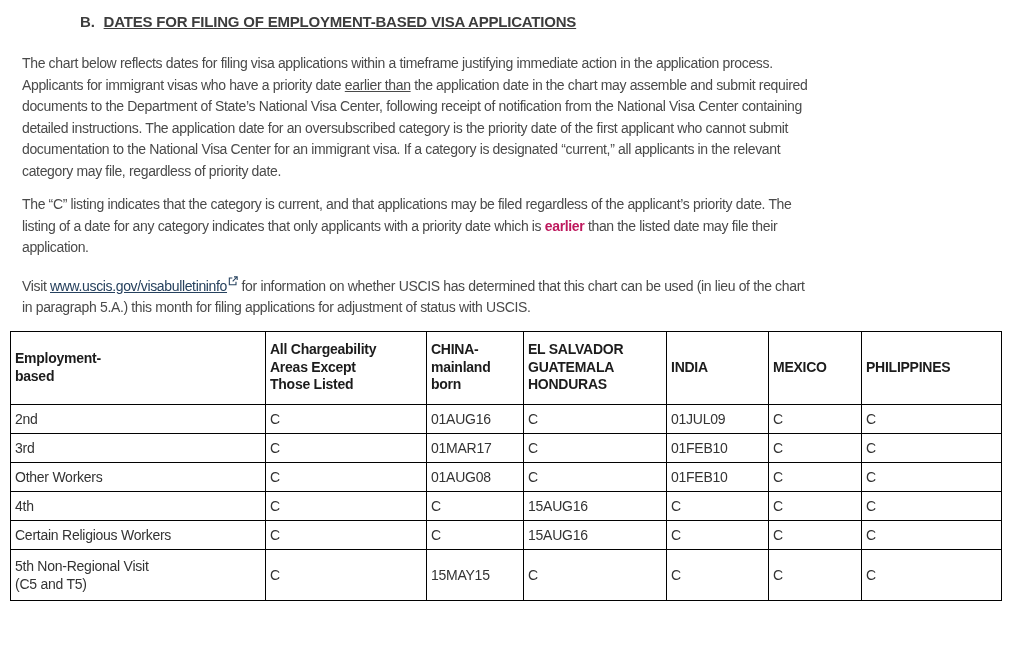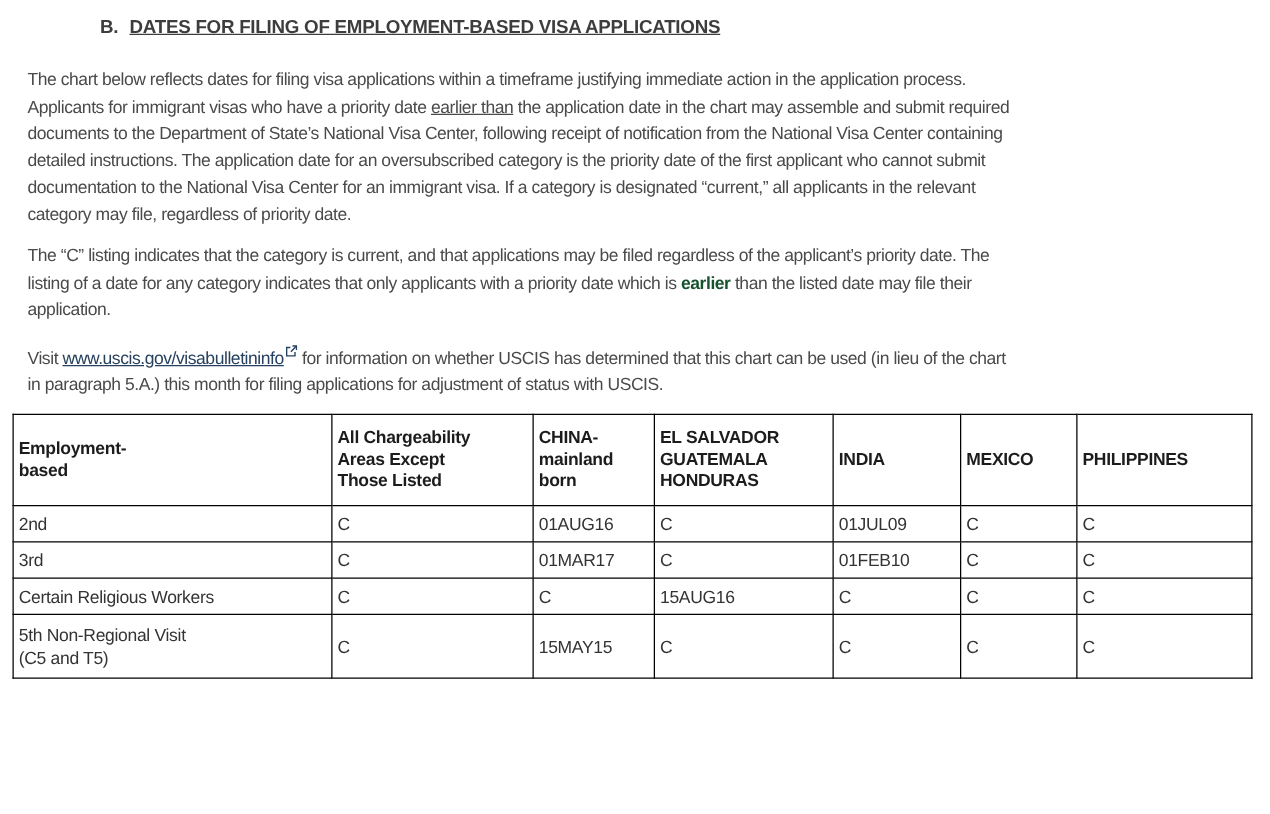--- a/index.html
+++ b/index.html
@@ -28,21 +28,21 @@
   .underline { text-decoration: underline; }
   p.body-text {
     font-size: 14px;
     line-height: 21.5px;
     letter-spacing: -0.35px;
     margin: 12px;
   }
   .p1 { margin-bottom: 15px; }
   .p2 { margin-bottom: 21px; }
   .p3 { margin-bottom: 14px; }
-  p.body-text b, p.body-text strong { color: #14532d; font-weight: 700; }
+  p.body-text b, p.body-text strong { color: #be185d; font-weight: 700; }
   a.doc-link {
     color: var(--link-color, #26415e);
     text-decoration: underline;
     cursor: pointer;
   }
   .ext-icon {
     display: inline-block;
     margin-left: 1px;
     vertical-align: 5px;
     color: var(--link-color, #26415e);
@@ -138,20 +138,38 @@
       <tr class="r-s">
         <td>3rd</td>
         <td>C</td>
         <td>01MAR17</td>
         <td>C</td>
         <td>01FEB10</td>
         <td>C</td>
         <td>C</td>
       </tr>
       <tr class="r-s">
+        <td>Other Workers</td>
+        <td>C</td>
+        <td>01AUG08</td>
+        <td>C</td>
+        <td>01FEB10</td>
+        <td>C</td>
+        <td>C</td>
+      </tr>
+      <tr class="r-s">
+        <td>4th</td>
+        <td>C</td>
+        <td>C</td>
+        <td>15AUG16</td>
+        <td>C</td>
+        <td>C</td>
+        <td>C</td>
+      </tr>
+      <tr class="r-s">
         <td>Certain Religious Workers</td>
         <td>C</td>
         <td>C</td>
         <td>15AUG16</td>
         <td>C</td>
         <td>C</td>
         <td>C</td>
       </tr>
       <tr class="r-l">
         <td>5th Non-Regional Visit

